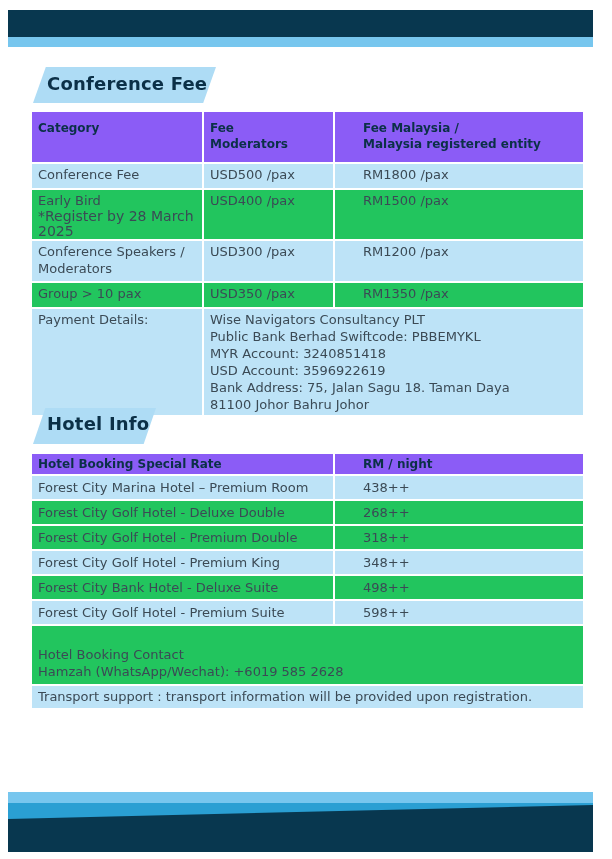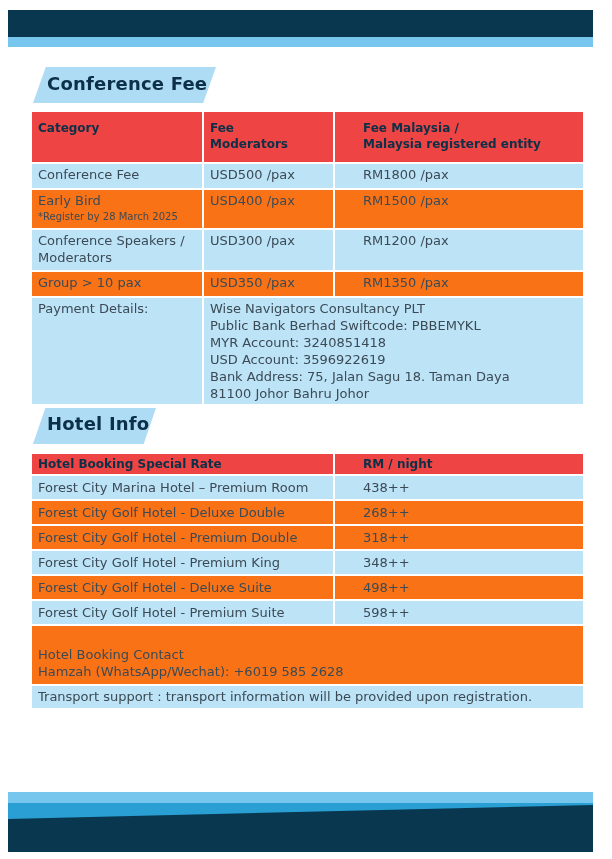--- a/index.html
+++ b/index.html
@@ -14,32 +14,32 @@
   .banner .label { position:absolute; left:14px; top:6px; font-weight:bold; font-size:18px; color:#0b3047;
                    letter-spacing:0.2px; }
   .banner-fee { left:33px; top:67px; width:183px; }
   .banner-fee .shape { clip-path:polygon(7% 0, 100% 0, 93% 100%, 0 100%); }
   .banner-hotel { left:33px; top:408px; width:123px; }
   .banner-hotel .shape { clip-path:polygon(10% 0, 100% 0, 90% 100%, 0 100%); }
   .banner-hotel .label { left:14px; top:5px; }
 
   table { position:absolute; border-collapse:collapse; table-layout:fixed; }
   td, th { border:2px solid #ffffff; padding:0 6px; vertical-align:top; text-align:left; font-weight:normal; }
-  th { background:#ef4444; color:#0b3047; font-weight:bold; font-size:12px; }
+  th { background:#8b5cf6; color:#0b3047; font-weight:bold; font-size:12px; }
   .fee-table { left:30px; top:110px; width:553px; font-size:13px; }
   .fee-table th { height:42px; padding-top:8px; line-height:16px; }
   .fee-table td { line-height:17px; padding-top:2px; }
   .row-a { background:#bde3f7; }
-  .row-b { background:#f97316; }
+  .row-b { background:#22c55e; }
   .fee-table .r1 td { height:22px; }
   .fee-table .r2 td { height:36px; }
   .fee-table .r3 td { height:38px; }
   .fee-table .r4 td { height:22px; }
   .fee-table .r5 td { height:104px; }
-  .note { font-size:10px; display:block; line-height:15px; }
+  .note { font-size:14px; display:block; line-height:15px; }
   .fee-table .c3 { padding-left:28px; }
 
   .hotel-table { left:30px; top:452px; width:553px; font-size:13px; }
   .hotel-table th { height:20px; line-height:20px; }
   .hotel-table td { height:23px; line-height:23px; }
   .hotel-table .c2 { padding-left:28px; }
   .hotel-table .span td { line-height:17px; }
   .hotel-table .contact td { height:38px; padding-top:20px; }
   .hotel-table .transport td { height:22px; line-height:22px; }
   .hotel-table .visa td { height:52px; padding-top:3px; }
@@ -130,21 +130,21 @@
   </tr>
   <tr class="row-b">
     <td>Forest City Golf Hotel - Premium Double</td>
     <td class="c2">318++</td>
   </tr>
   <tr class="row-a">
     <td>Forest City Golf Hotel - Premium King</td>
     <td class="c2">348++</td>
   </tr>
   <tr class="row-b">
-    <td>Forest City Golf Hotel - Deluxe Suite</td>
+    <td>Forest City Bank Hotel - Deluxe Suite</td>
     <td class="c2">498++</td>
   </tr>
   <tr class="row-a">
     <td>Forest City Golf Hotel - Premium Suite</td>
     <td class="c2">598++</td>
   </tr>
   <tr class="row-b span contact">
     <td colspan="2">
       <span>Hotel Booking Contact</span><br>
       <span>Hamzah (WhatsApp/Wechat):   +6019 585 2628</span>

